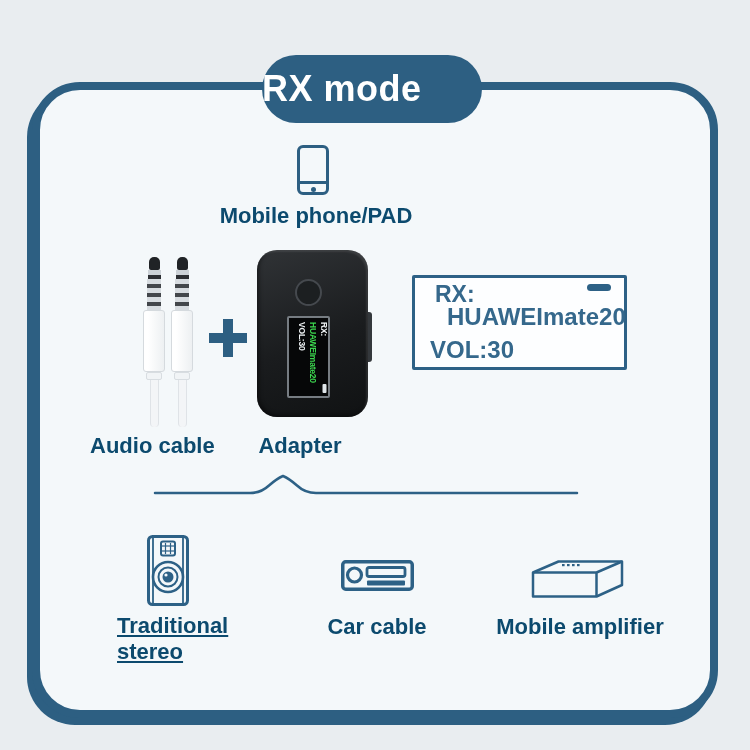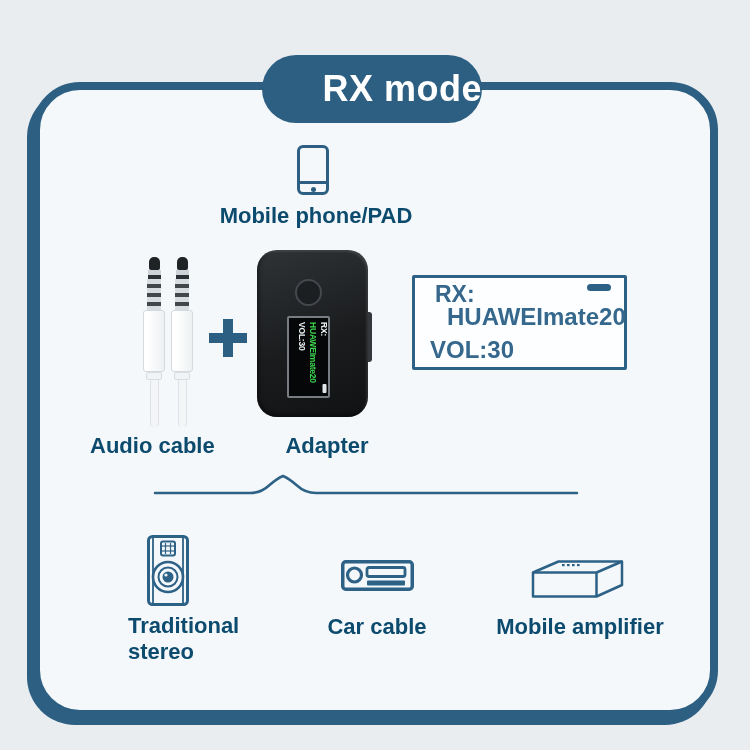--- a/index.html
+++ b/index.html
@@ -12,21 +12,21 @@
     left:32px; top:82px; width:686px; height:636px;
     border:8px solid #2d5f82; border-radius:48px;
     background:#f4f8fa;
     box-shadow:-5px 7px 0 #2d5f82;
   }
 
   
   .badge {
     left:262px; top:55px; width:220px; height:68px;
     background:#2d5f82; border-radius:34px;
-    display:flex; align-items:center; justify-content:flex-end;
+    display:flex; align-items:center; justify-content:flex-start;
     color:#ffffff; font-size:36px; font-weight:700; letter-spacing:0.5px;
   }
 
   .label { color:#0c4a6e; font-weight:700; font-size:22px; }
 
   
   .phone { left:297px; top:145px; width:32px; height:50px;
     border:3px solid #2d5f82; border-radius:6px; }
   .phone-line { position:absolute; left:0; right:0; top:33px; height:3px; background:#2d5f82; }
   .phone-dot { position:absolute; left:10.5px; top:38.5px; width:5px; height:5px; border-radius:50%; background:#2d5f82; }
@@ -132,41 +132,41 @@
 </div>
 
 <div class="abs callout">
   <div class="c-ln c1">RX:</div>
   <div class="c-ln c2">HUAWEImate20</div>
   <div class="c-ln c3">VOL:30</div>
   <div class="c-batt"></div>
 </div>
 
 <div class="abs label" style="left:90px; top:433px; width:160px; text-align:left;">Audio cable</div>
-<div class="abs label" style="left:257px; top:433px; width:140px; text-align:center;">Adapter</div>
+<div class="abs label" style="left:230px; top:433px; width:140px; text-align:center;">Adapter</div>
 
 <svg class="abs" style="left:150px; top:470px;" width="440" height="30" viewBox="0 0 440 30">
   <path class="stroke" stroke-width="2.5" stroke-linecap="round" d="M5 23 H100 Q111 23 119 15.5 Q127 8.5 133 6 Q139 8.5 147 15.5 Q155 23 166 23 H427"></path>
 </svg>
 
 <svg class="abs" style="left:147px; top:535px;" width="42" height="71" viewBox="0 0 42 71">
   <rect class="stroke" stroke-width="3" x="1.5" y="1.5" width="39" height="68" rx="4"></rect>
   <line class="stroke" stroke-width="1.8" x1="6" y1="2" x2="6" y2="69"></line>
   <line class="stroke" stroke-width="1.8" x1="36" y1="2" x2="36" y2="69"></line>
   <rect class="stroke" stroke-width="2" x="14" y="6.5" width="14" height="14" rx="2"></rect>
   <line class="stroke" stroke-width="1.2" x1="18.5" y1="8" x2="18.5" y2="19"></line>
   <line class="stroke" stroke-width="1.2" x1="23.5" y1="8" x2="23.5" y2="19"></line>
   <line class="stroke" stroke-width="1.2" x1="15" y1="11" x2="27" y2="11"></line>
   <line class="stroke" stroke-width="1.2" x1="15" y1="16" x2="27" y2="16"></line>
   <circle class="stroke" stroke-width="2.6" cx="21" cy="42" r="15"></circle>
   <circle class="stroke" stroke-width="2" cx="21" cy="42" r="9.5"></circle>
   <circle cx="21" cy="42" r="5.5" fill="#2d6186"></circle>
   <circle cx="19" cy="40" r="1.6" fill="#f4f8fa"></circle>
 </svg>
-<div class="abs label" style="left:128px; top:613px; width:126px; line-height:26px;">Traditional stereo</div>
+<div class="abs label" style="left:117px; top:613px; width:126px; line-height:26px;text-decoration:underline;">Traditional stereo</div>
 
 <svg class="abs" style="left:341px; top:560px;" width="73" height="31" viewBox="0 0 73 31">
   <rect class="stroke" stroke-width="3.5" x="1.75" y="1.75" width="69.5" height="27.5" rx="3"></rect>
   <circle class="stroke" stroke-width="3.2" cx="13.5" cy="15" r="7"></circle>
   <rect class="stroke" stroke-width="2.8" x="26" y="7.5" width="38" height="9" rx="2"></rect>
   <rect x="26" y="20.5" width="38" height="5" rx="1" fill="#2d6186"></rect>
 </svg>
 <div class="abs label" style="left:307px; top:614px; width:140px; text-align:center;">Car cable</div>
 
 <svg class="abs" style="left:531px; top:560px;" width="93" height="39" viewBox="0 0 93 39">

